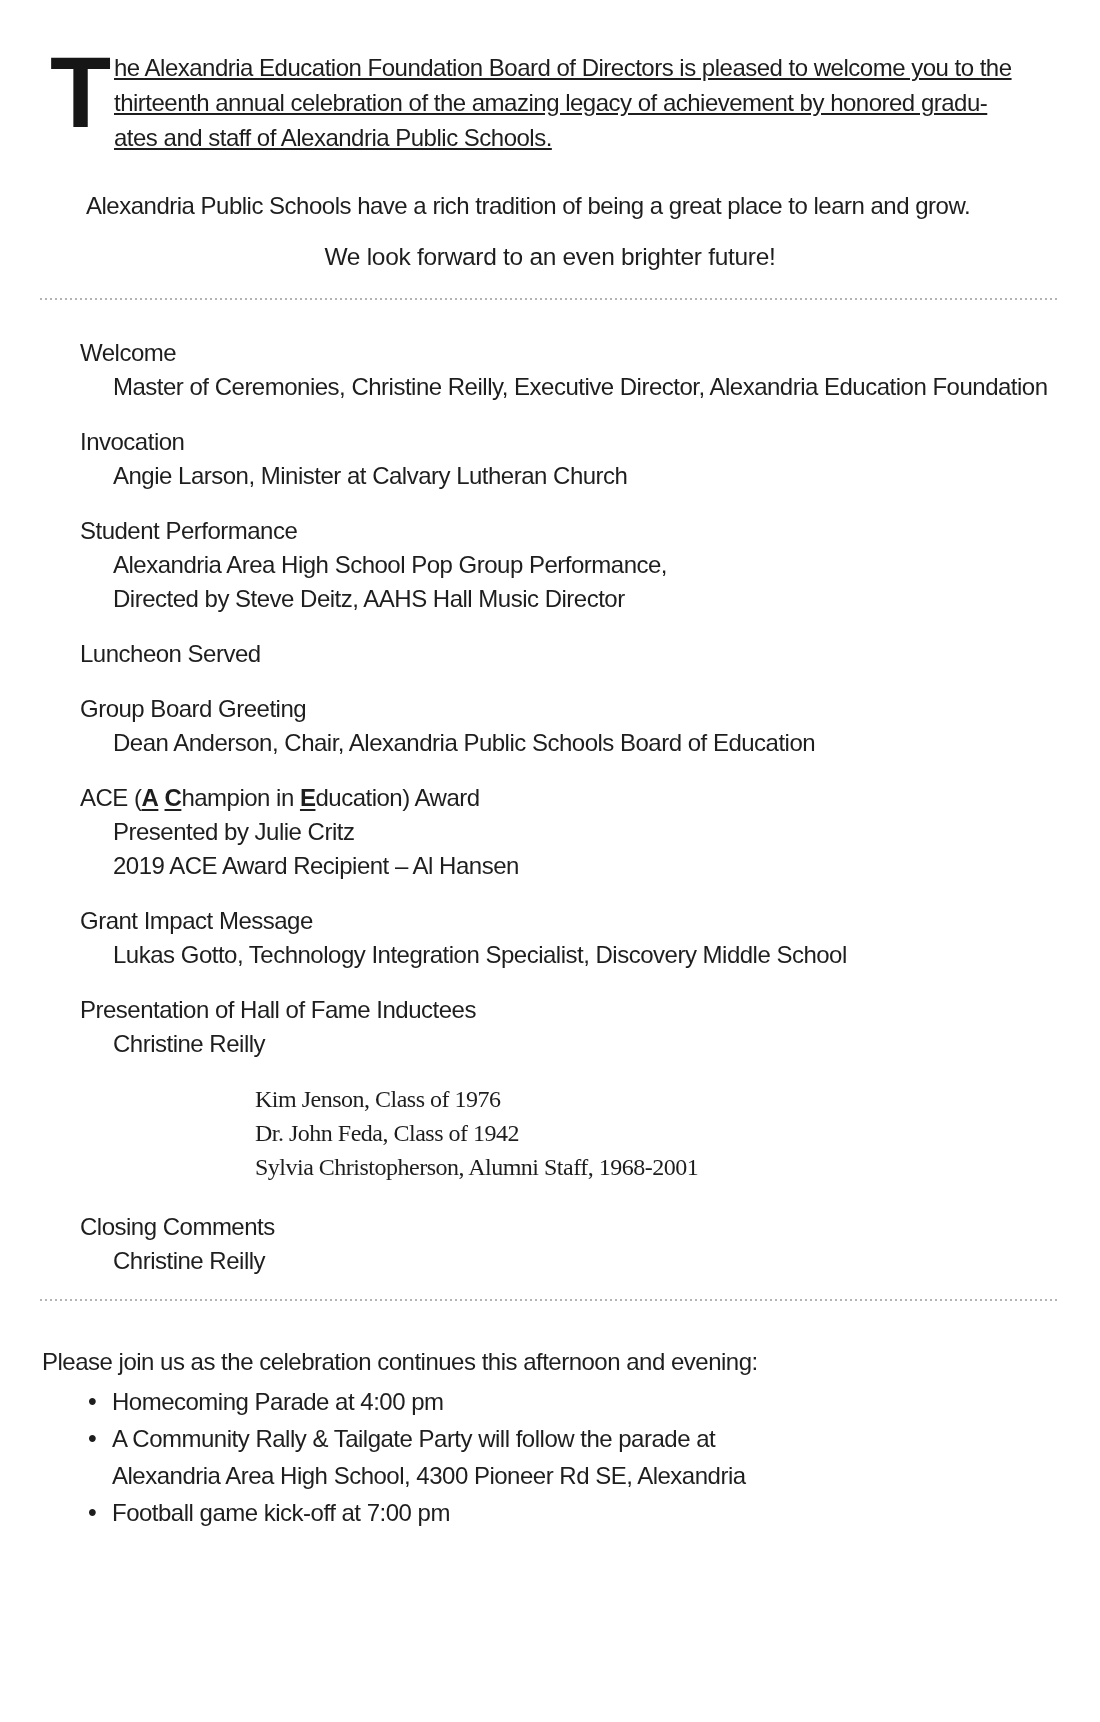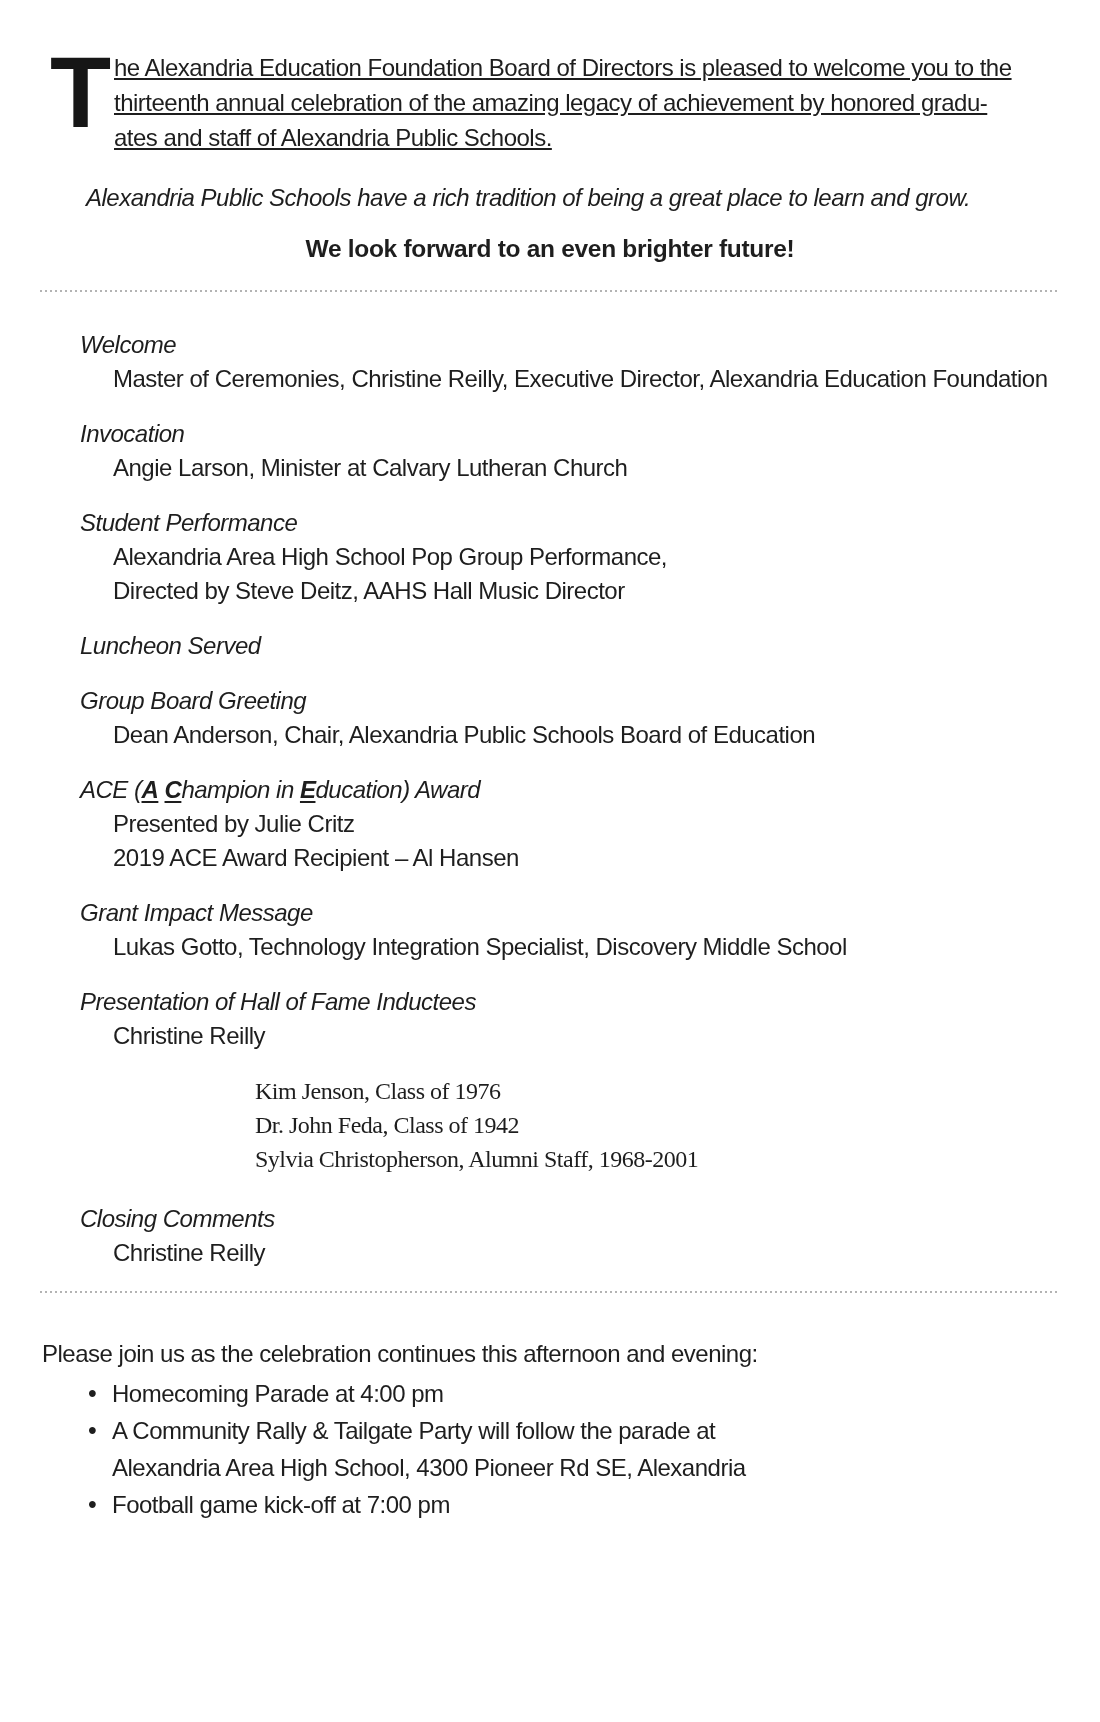--- a/index.html
+++ b/index.html
@@ -18,36 +18,36 @@
   .intro { padding-top: 50px; margin: 0 50px 0 50px; }
   .dropcap {
     float: left;
     width: 56px; height: 106px;
     font-size: 100px; line-height: 84px;
     font-weight: 700;
     color: #161616;
     margin-right: 8px;
   }
   .intro-line { font-size: 24px; line-height: 35px; white-space: nowrap; text-decoration: underline; }
-  .para2 { clear: both; margin: 27px 0 0 36px; font-size: 24px; line-height: 32px; white-space: nowrap; font-style: italic; }
-  .tagline { margin-top: 21px; font-weight: 700; font-size: 24.5px; text-align: center; letter-spacing: -0.3px; }
+  .para2 { clear: both; margin: 35px 0 0 36px; font-size: 24px; line-height: 32px; white-space: nowrap; }
+  .tagline { margin-top: 21px; font-weight: 400; font-size: 24.5px; text-align: center; letter-spacing: -0.3px; }
 
   
   .divider {
     height: 2px;
     margin: 27px 42px 0 40px;
     background-image: repeating-linear-gradient(to right, #9a9a9a 0 2px, transparent 2px 5px);
     opacity: 0.75;
   }
   .divider.bottom { margin-top: 6px; }
 
   
   .program { margin: 36px 30px 0 80px; font-size: 24px; }
   .pitem { margin-bottom: 21px; }
-  .ptitle { line-height: 34px; white-space: nowrap; font-style: italic; }
+  .ptitle { line-height: 34px; white-space: nowrap; }
   .pdetail { margin-left: 33px; line-height: 34px; white-space: nowrap; }
   .ace-extra { margin-top: 12px; }
   .emph { font-weight: 700; text-decoration: underline; text-underline-offset: 3px; }
   .inductees { margin-left: 175px; margin-bottom: 26px; }
   .inductee { line-height: 34px; white-space: nowrap; font-family: Liberation Serif, serif; }
 
   
   .footer { margin: 44px 30px 0 42px; font-size: 24px; }
   .flead { line-height: 34px; white-space: nowrap; }
   .fbullets { margin-top: 4px; }

